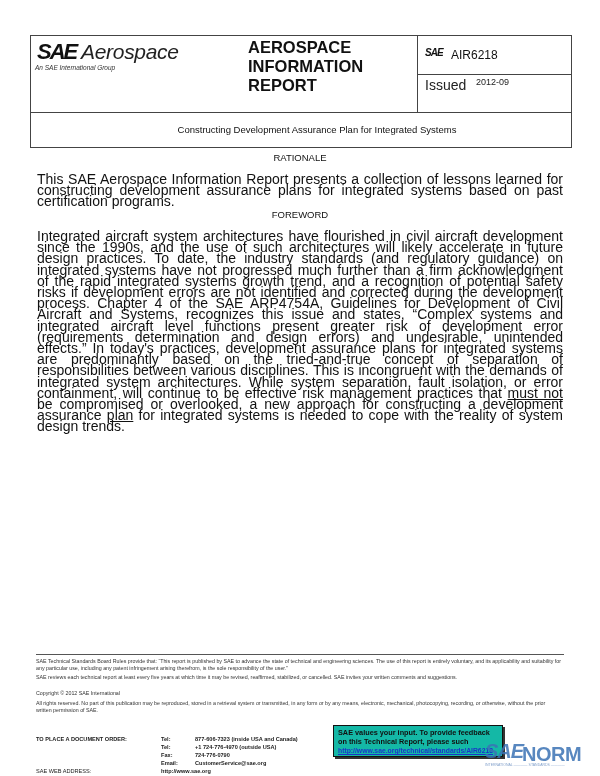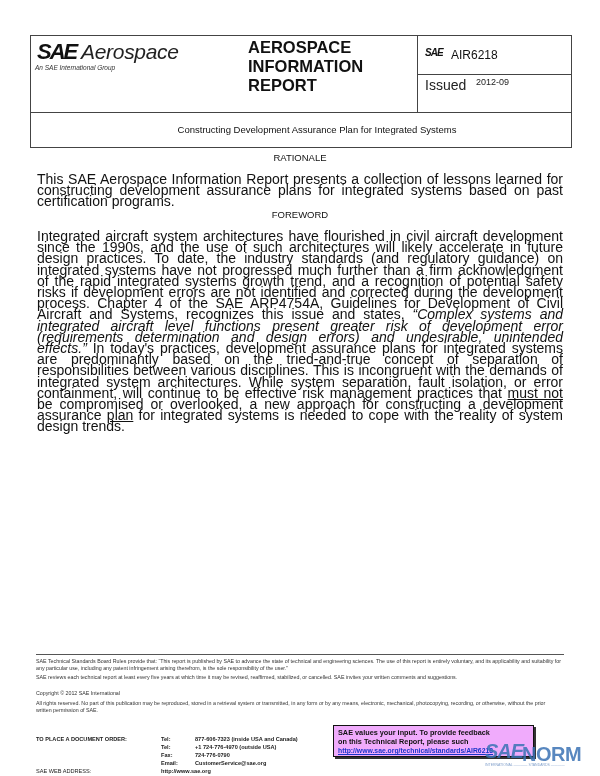--- a/index.html
+++ b/index.html
@@ -51,37 +51,37 @@
       line-height: 34px; text-align: center; font-size: 9.5px; color: #111;
     }
 
     .section-heading {
       position: absolute; left: 0; width: 600px; text-align: center; font-size: 9.5px; color: #111;
     }
     .para {
       position: absolute; left: 37px; width: 526px; font-size: 14px; line-height: 11.2px;
       color: #111; text-align: justify;
     }
-    .para .it { font-style: italic; }
+    .para .it { }
     .para .ul { text-decoration: underline; }
 
     .footer-rule {
       position: absolute; left: 36px; top: 654px; width: 528px; border-top: 1px solid #555;
     }
     .fine {
       position: absolute; left: 36px; width: 528px; font-size: 5.3px; line-height: 7px; color: #333;
     }
     .order-block { position: absolute; left: 36px; top: 736px; font-size: 5.6px; line-height: 7.8px; color: #222; }
     .order-label { position: absolute; left: 0; font-weight: bold; white-space: nowrap; }
     .contact-key { position: absolute; left: 125px; font-weight: bold; white-space: nowrap; }
     .contact-val { position: absolute; left: 159px; font-weight: bold; white-space: nowrap; }
 
     .feedback-box {
-      position: absolute; left: 333px; top: 725px; width: 201px; height: 32px;
-      border: 1px solid #111; box-shadow: 2px 2px 0 #333; background: #f0abfc;
+      position: absolute; left: 333px; top: 725px; width: 170px; height: 32px;
+      border: 1px solid #111; box-shadow: 2px 2px 0 #333; background: #14b8a6;
       padding: 2px 4px; font-size: 7.3px; line-height: 9px; font-weight: bold; color: #111;
     }
     .feedback-link { color: #1a34c8; text-decoration: underline; font-size: 6.8px; }
 
     .watermark {
       position: absolute; left: 485px; top: 740px; width: 115px; height: 36px;
       color: #3b73b5; opacity: 0.85;
     }
     .wm-sae { position: absolute; left: 0; top: 0; font-size: 20px; font-weight: bold; font-style: italic; letter-spacing: -1px; }
     .wm-norm { position: absolute; left: 37px; top: 3px; font-size: 20px; font-weight: bold; letter-spacing: -0.5px; }

